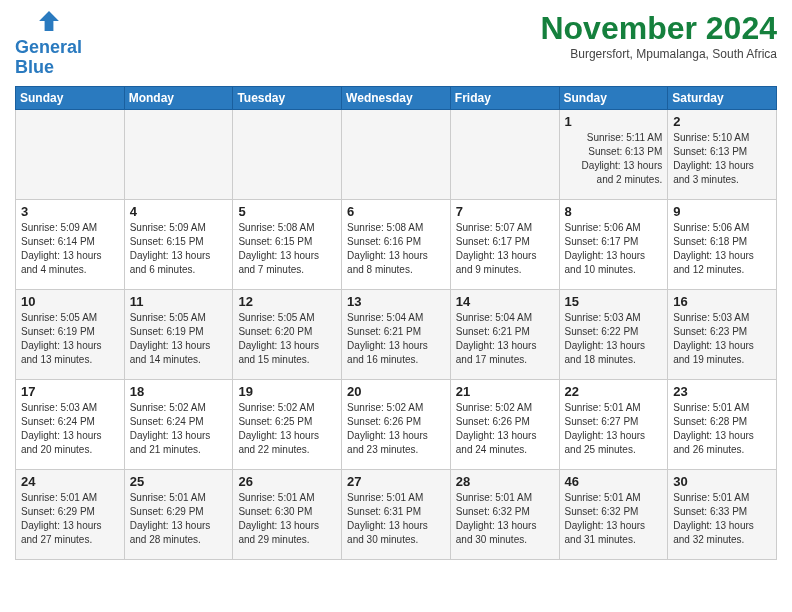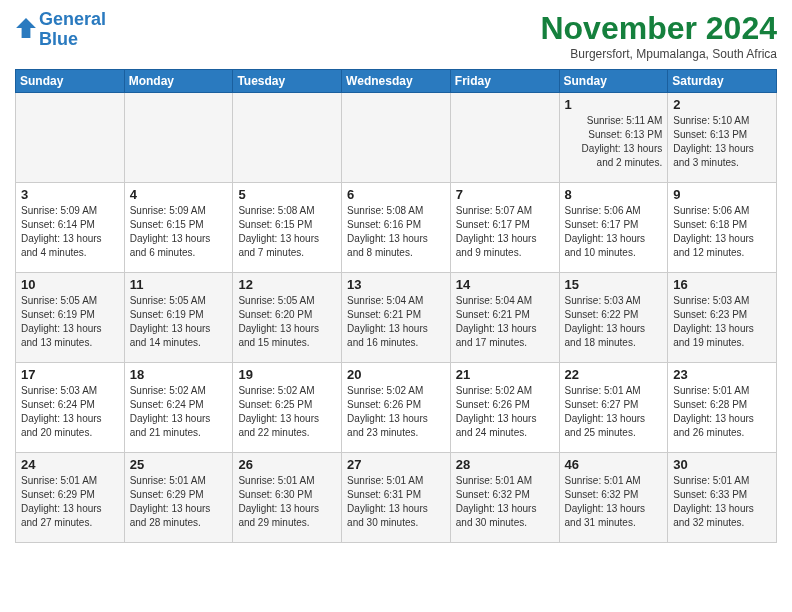--- a/index.html
+++ b/index.html
@@ -1,18 +1,18 @@
 <!DOCTYPE html>
 <html><head>
   <meta charset="utf-8">
   <style>
     * { box-sizing: border-box; margin: 0; padding: 0; }
     body { font-family: Arial, sans-serif; background: #fff; width: 792px; min-height: 612px; padding: 10px 15px; }
     .header-area { display: flex; align-items: flex-start; justify-content: space-between; margin-bottom: 8px; }
-    .logo { display: flex; align-items: center; gap: 2px; }
+    .logo { display: flex; align-items: center; gap: 2px; flex-direction: column; }
     .logo-text { font-size: 18px; font-weight: bold; color: #1a1a1a; line-height: 1.1; }
     .logo-text span { color: #2a7abf; }
     .logo-arrow { width: 22px; height: 22px; }
     .title-area { text-align: right; }
     .month-title { font-size: 32px; font-weight: bold; color: #15803d; }
     .location { font-size: 12px; color: #444; }
     table { width: 100%; border-collapse: collapse; }
     thead th { background: #2a7abf; color: #fff; font-size: 12px; font-weight: bold; padding: 4px 4px; text-align: left; border: 1px solid #1a5f9e; }
     tbody td { border: 1px solid #ccc; vertical-align: top; padding: 4px 5px; font-size: 10.5px; color: #222; background: #fff; min-width: 100px; height: 90px; }
     tbody tr:nth-child(odd) td { background: #f5f5f5; }

